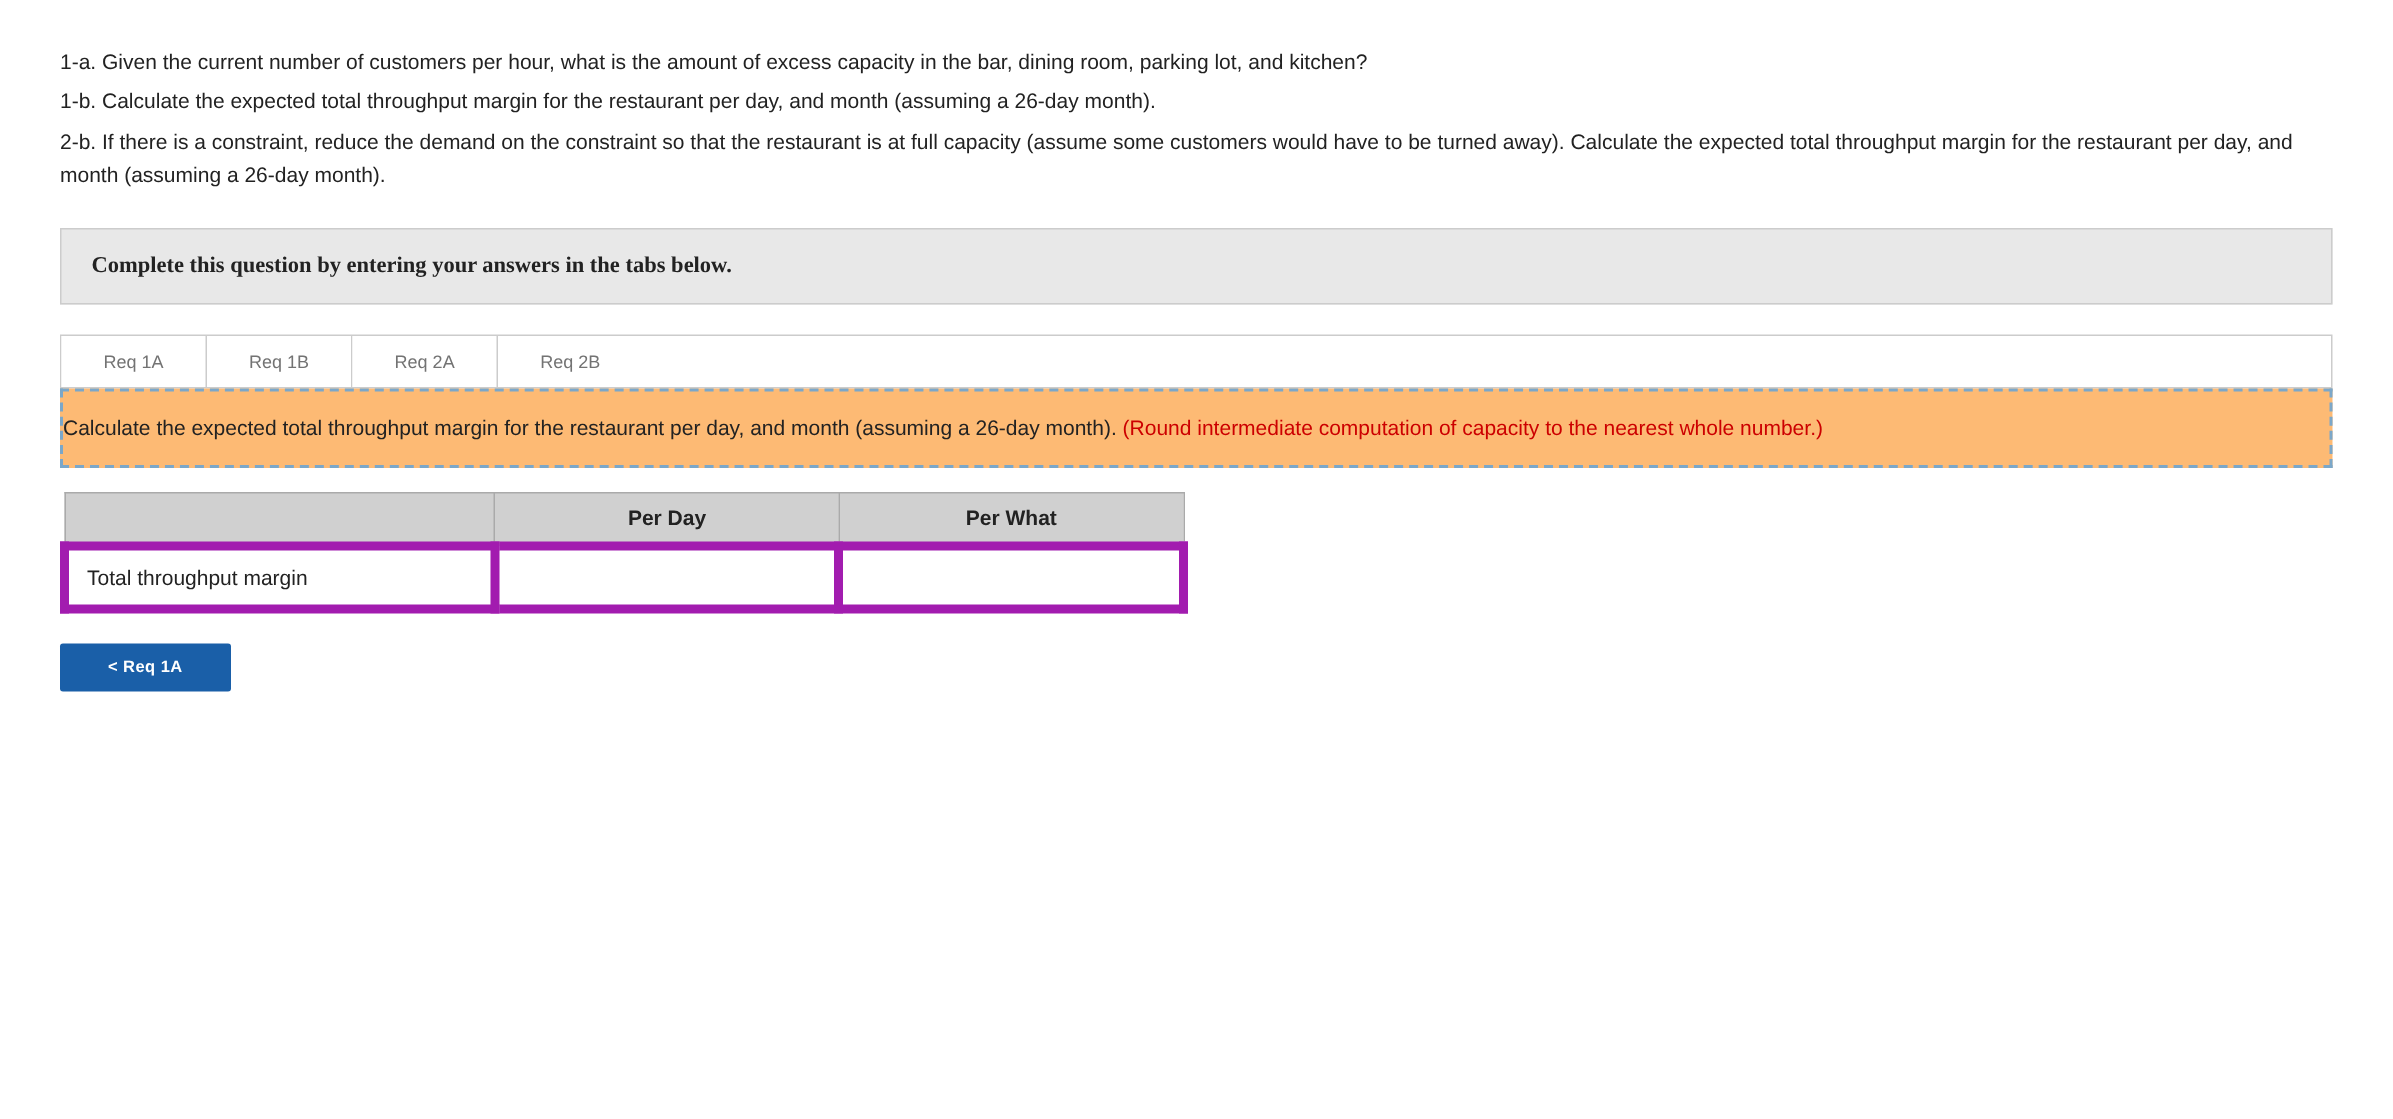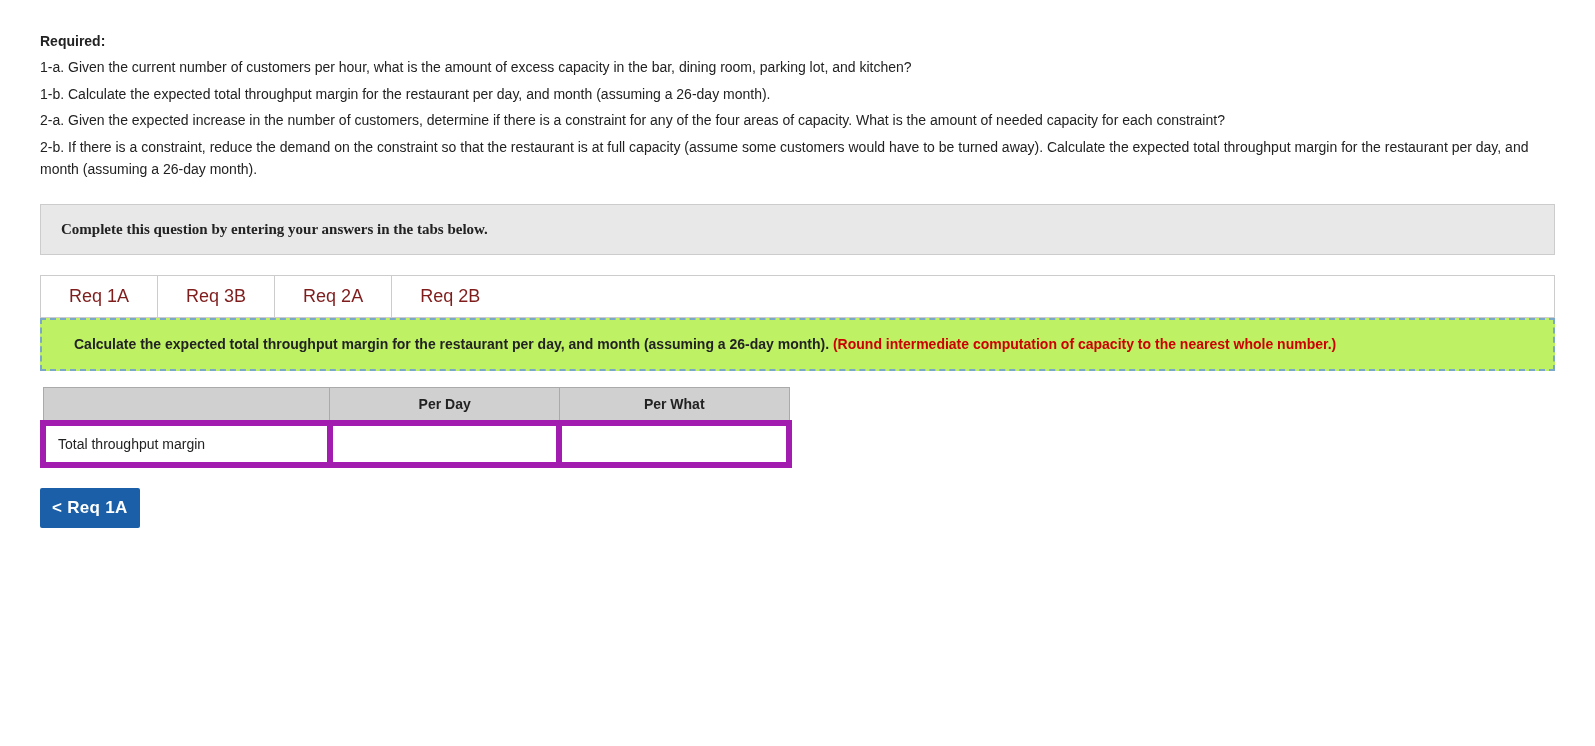--- a/index.html
+++ b/index.html
@@ -50,40 +50,39 @@
       border: 1px solid #cccccc;
       margin-bottom: 0;
       background: #ffffff;
     }
 
     .tab {
       padding: 10px 28px;
       border-right: 1px solid #cccccc;
       cursor: pointer;
       background: #ffffff;
-      font-size: 18px;
-      color: #7f1d1d;
+      font-size: 12px;
+      color: #737373;
     }
 
     .tab:last-child {
       border-right: none;
     }
 
     .tab.active {
       background: #ffffff;
       font-weight: normal;
     }
 
     .tab-content-area {
       border: 2px dashed #7ba7c9;
-      background: #bef264;
-      padding: 14px 32px;
+      background: #fdba74;
+      padding: 14px 0;
       margin-bottom: 16px;
       line-height: 1.5;
-      font-weight: bold;
     }
 
     .tab-content-area .highlight-red {
       color: #cc0000;
     }
 
     .answer-table {
       border-collapse: collapse;
       width: 752px;
       margin-bottom: 20px;
@@ -128,46 +127,44 @@
       display: flex;
       flex-direction: row;
       gap: 20px;
       margin-top: 8px;
     }
 
     .nav-btn {
       background: #1a5fa8;
       color: #ffffff;
       border: none;
-      padding: 10px 12px;
-      font-size: 17px;
+      padding: 10px 32px;
+      font-size: 11px;
       font-weight: bold;
       cursor: pointer;
       border-radius: 2px;
       letter-spacing: 0.3px;
     }
   </style>
 </head>
 <body>
 
 <div class="required-section">
-  <p class="bold">Required:</p>
   <p>1-a. Given the current number of customers per hour, what is the amount of excess capacity in the bar, dining room, parking lot, and kitchen?</p>
   <p>1-b. Calculate the expected total throughput margin for the restaurant per day, and month (assuming a 26-day month).</p>
-  <p>2-a. Given the expected increase in the number of customers, determine if there is a constraint for any of the four areas of capacity. What is the amount of needed capacity for each constraint?</p>
   <p>2-b. If there is a constraint, reduce the demand on the constraint so that the restaurant is at full capacity (assume some customers would have to be turned away). Calculate the expected total throughput margin for the restaurant per day, and month (assuming a 26-day month).</p>
 </div>
 
 <div class="complete-box">
   <p>Complete this question by entering your answers in the tabs below.</p>
 </div>
 
 <div class="tabs-row">
   <div class="tab active">Req 1A</div>
-  <div class="tab">Req 3B</div>
+  <div class="tab">Req 1B</div>
   <div class="tab">Req 2A</div>
   <div class="tab">Req 2B</div>
 </div>
 
 <div class="tab-content-area">
   <span>Calculate the expected total throughput margin for the restaurant per day, and month (assuming a 26-day month). </span><span class="highlight-red">(Round intermediate computation of capacity to the nearest whole number.)</span>
 </div>
 
 <table class="answer-table">
   <thead>

